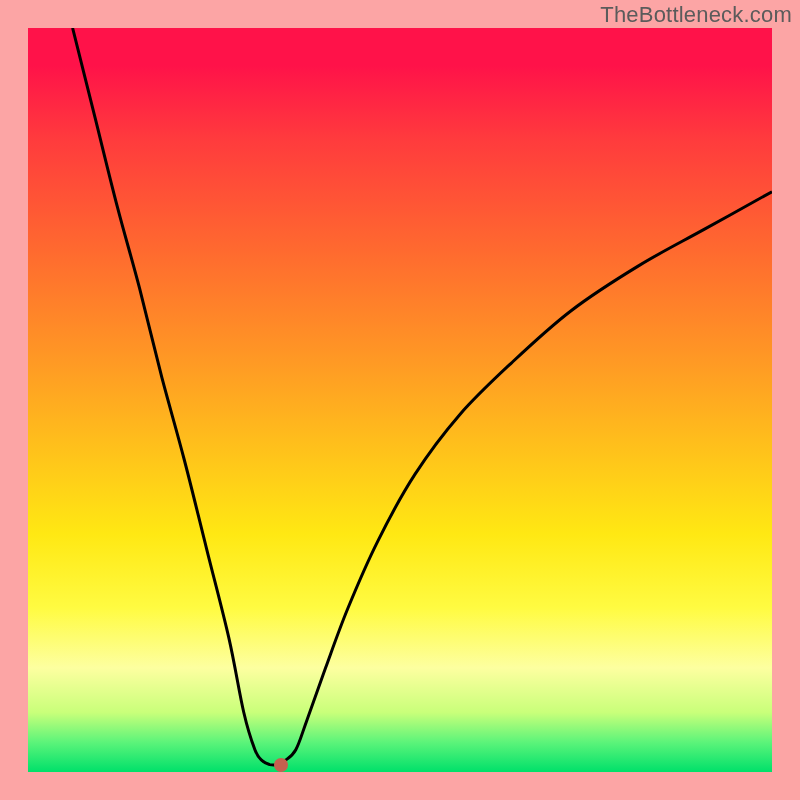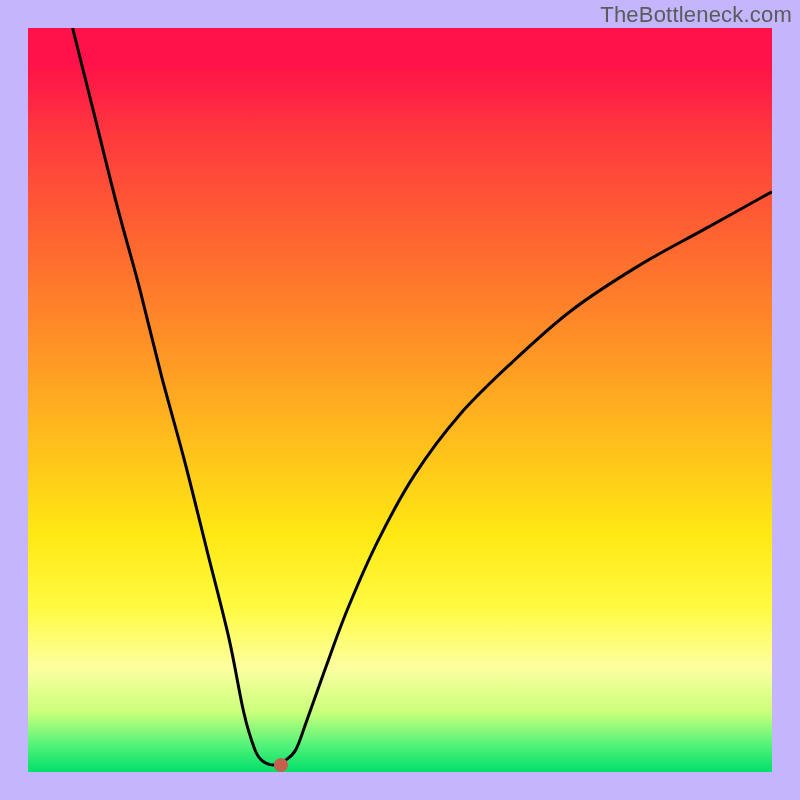--- a/index.html
+++ b/index.html
@@ -8,21 +8,21 @@
     width: 800px;
     height: 800px;
     overflow: hidden;
     background: #000;
     font-family: Arial, Helvetica, sans-serif;
   }
   .frame {
     position: relative;
     width: 800px;
     height: 800px;
-    background: #c4b5fd;
+    background: #fca5a5;
   }
   .watermark {
     position: absolute;
     top: 2px;
     right: 8px;
     color: #5b5b5b;
     font-size: 22px;
     font-weight: 500;
     letter-spacing: 0.2px;
     z-index: 20;

